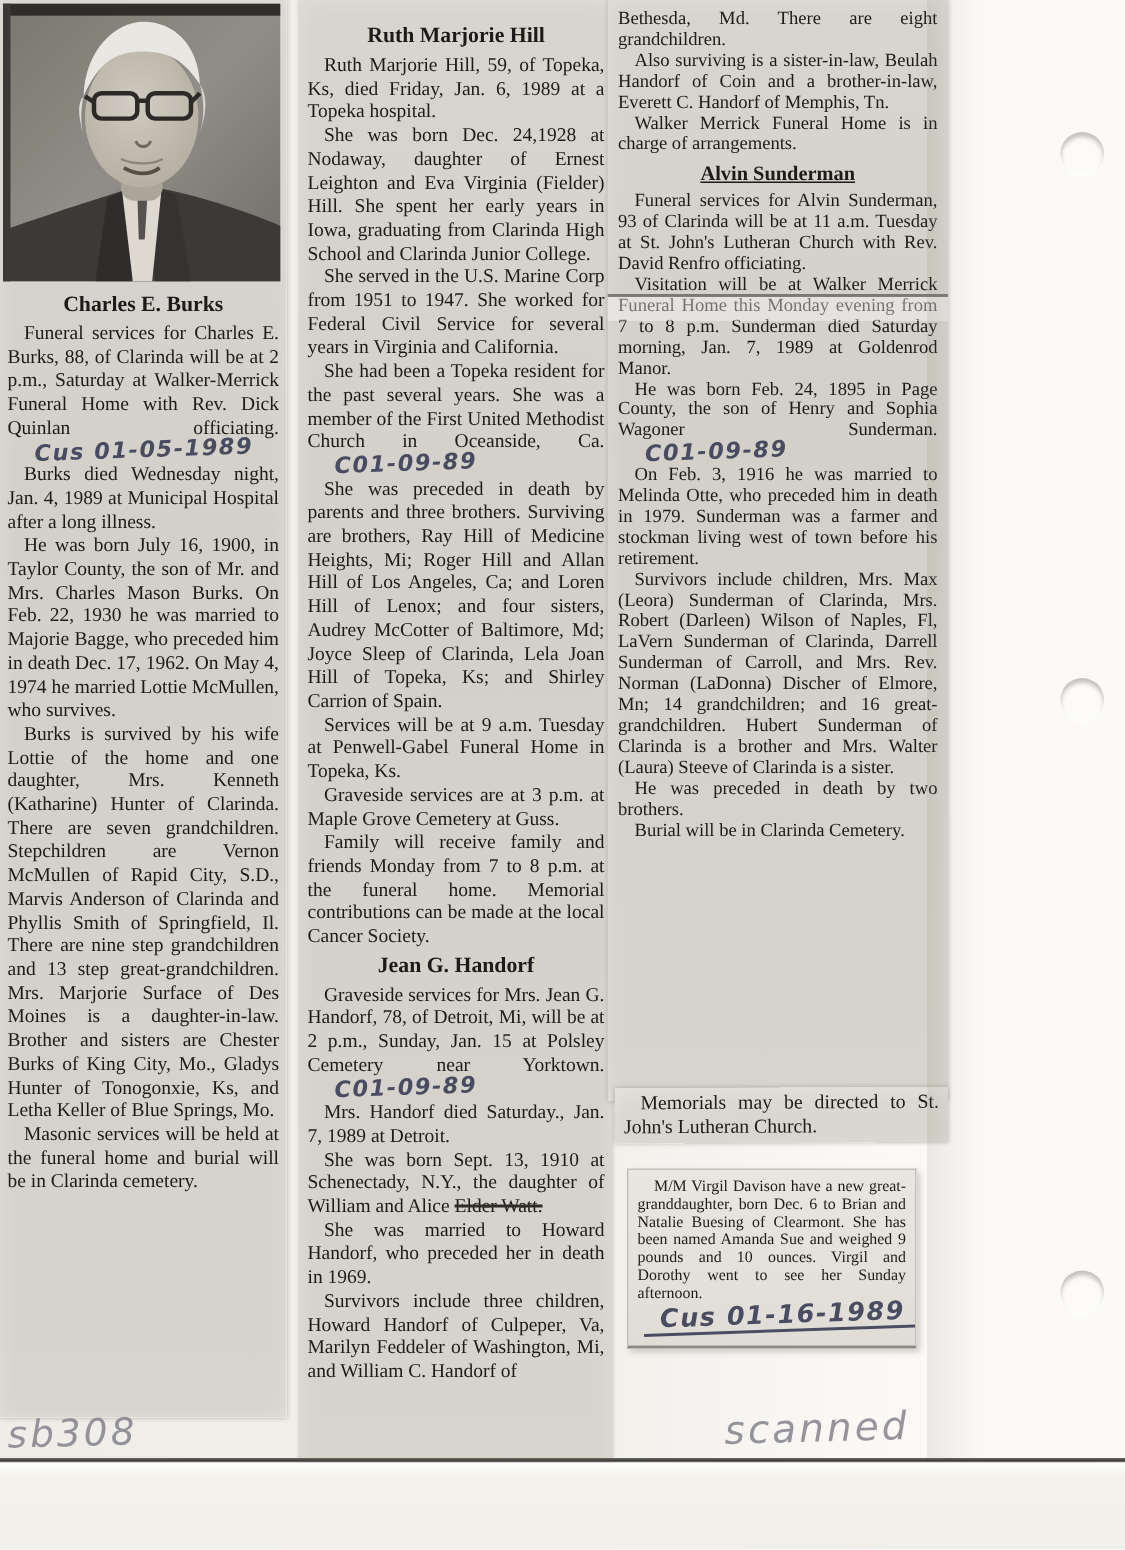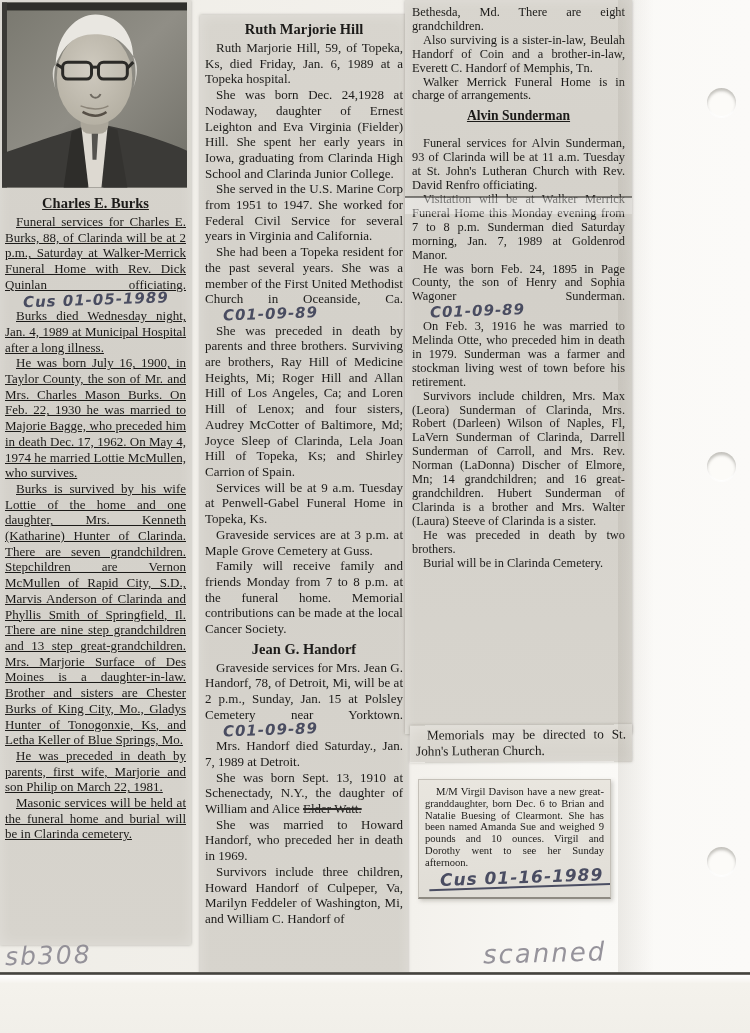--- a/index.html
+++ b/index.html
@@ -9,37 +9,37 @@
     font-family:"Liberation Serif","DejaVu Serif",serif;color:#1c1b19;
   }
   
   .clip{
     position:absolute;
     background:linear-gradient(180deg,#d8d5ce 0%,#d3d0c9 40%,#d7d4cd 100%);
     box-shadow:0 0 3px rgba(70,65,55,.35), inset 0 0 14px rgba(255,255,255,.25);
     overflow:hidden;text-align:justify;
   }
   .col1{left:0;top:0;width:191px;height:945px;padding:0;}
-  .col1 .article{padding:191px 5px 0 5px;text-decoration:underline;}
-  .col2{left:200px;top:15px;width:198px;height:968px;padding:2px 5px;}
+  .col1 .article{padding:191px 5px 0 5px;}
+  .col2{left:200px;top:0;width:198px;height:968px;padding:12px 5px;}
   .col3{left:405px;top:0;width:213px;height:722px;padding:6px 7px;}
   .memorials{left:410px;top:725px;width:210px;height:33px;padding:2px 6px;transform:rotate(-.3deg);
     background:linear-gradient(180deg,#dedbd4,#d6d3cc);}
   .davison{left:418px;top:779px;width:179px;height:105px;padding:6px 6px;
     background:linear-gradient(180deg,#e9e6df,#e0ddd6);
     border:1px solid #c4c0b8;border-bottom:2px solid #8e8a82;box-shadow:2px 2px 4px rgba(80,75,65,.25);}
   
   .para{margin:0;text-indent:11px;}
   .para.noindent{text-indent:0;}
   .col1 .para,.col2 .para{font-size:13px;line-height:15.7px;}
   .col3 .para{font-size:12.4px;line-height:13.9px;}
   .memorials .para{font-size:13.2px;line-height:16px;}
   .davison .para{font-size:10.6px;line-height:11.8px;}
   .article-title{font-weight:bold;text-align:center;font-size:14.5px;line-height:18px;margin:3px 0 2px 0;}
-  .col3 .article-title{font-size:13.6px;margin:4px 0 12px 0;}
+  .col3 .article-title{font-size:13.6px;margin:4px 0 2px 0;}
   .underlined{text-decoration:underline;}
   .strike{text-decoration:line-through;text-decoration-thickness:2px;text-decoration-color:#2f2d2a;}
   
   .hand{
     display:inline-block;font-family:"DejaVu Sans",sans-serif;font-style:italic;
     color:#363a52;font-size:15px;letter-spacing:1px;transform:rotate(-2deg);
     margin-left:7px;line-height:1;white-space:nowrap;font-weight:bold;opacity:.88;
   }
   .hand-big{font-size:17px;border-bottom:2px solid #363a52;padding-right:14px;margin-left:4px;}
   .pencil{
@@ -115,21 +115,20 @@
       <path d="M89,92 C91,97 97,97 99,92" stroke="#6e6960" stroke-width="2" fill="none"></path>
       <path d="M81,110 C90,115 98,115 105,110" stroke="#564f46" stroke-width="2.5" fill="none"></path>
       <path d="M79,104 C88,108 100,108 107,104" stroke="#8b8478" stroke-width="1.5" fill="none"></path>
     </svg>
     <div class="article">
         <div class="article-title">Charles E. Burks</div>
         <p class="para"><span class="ptext">Funeral services for Charles E. Burks, 88, of Clarinda will be at 2 p.m., Saturday at Walker-Merrick Funeral Home with Rev. Dick Quinlan officiating.</span><span class="hand">Cus 01-05-1989</span></p>
         <p class="para"><span class="ptext">Burks died Wednesday night, Jan. 4, 1989 at Municipal Hospital after a long illness.</span></p>
         <p class="para"><span class="ptext">He was born July 16, 1900, in Taylor County, the son of Mr. and Mrs. Charles Mason Burks. On Feb. 22, 1930 he was married to Majorie Bagge, who preceded him in death Dec. 17, 1962. On May 4, 1974 he married Lottie McMullen, who survives.</span></p>
         <p class="para"><span class="ptext">Burks is survived by his wife Lottie of the home and one daughter, Mrs. Kenneth (Katharine) Hunter of Clarinda. There are seven grandchildren. Stepchildren are Vernon McMullen of Rapid City, S.D., Marvis Anderson of Clarinda and Phyllis Smith of Springfield, Il. There are nine step grandchildren and 13 step great-grandchildren. Mrs. Marjorie Surface of Des Moines is a daughter-in-law. Brother and sisters are Chester Burks of King City, Mo., Gladys Hunter of Tonogonxie, Ks, and Letha Keller of Blue Springs, Mo.</span></p>
-        <p class="para"><span class="ptext">He was preceded in death by parents, first wife, Marjorie and son Philip on March 22, 1981.</span></p>
         <p class="para"><span class="ptext">Masonic services will be held at the funeral home and burial will be in Clarinda cemetery.</span></p>
       </div>
   </div>
 
   <div class="clip col2">
     <div>
         <div class="article-title">Ruth Marjorie Hill</div>
         <p class="para"><span class="ptext">Ruth Marjorie Hill, 59, of Topeka, Ks, died Friday, Jan. 6, 1989 at a Topeka hospital.</span></p>
         <p class="para"><span class="ptext">She was born Dec. 24,1928 at Nodaway, daughter of Ernest Leighton and Eva Virginia (Fielder) Hill. She spent her early years in Iowa, graduating from Clarinda High School and Clarinda Junior College.</span></p>
         <p class="para"><span class="ptext">She served in the U.S. Marine Corp from 1951 to 1947. She worked for Federal Civil Service for several years in Virginia and California.</span></p>

